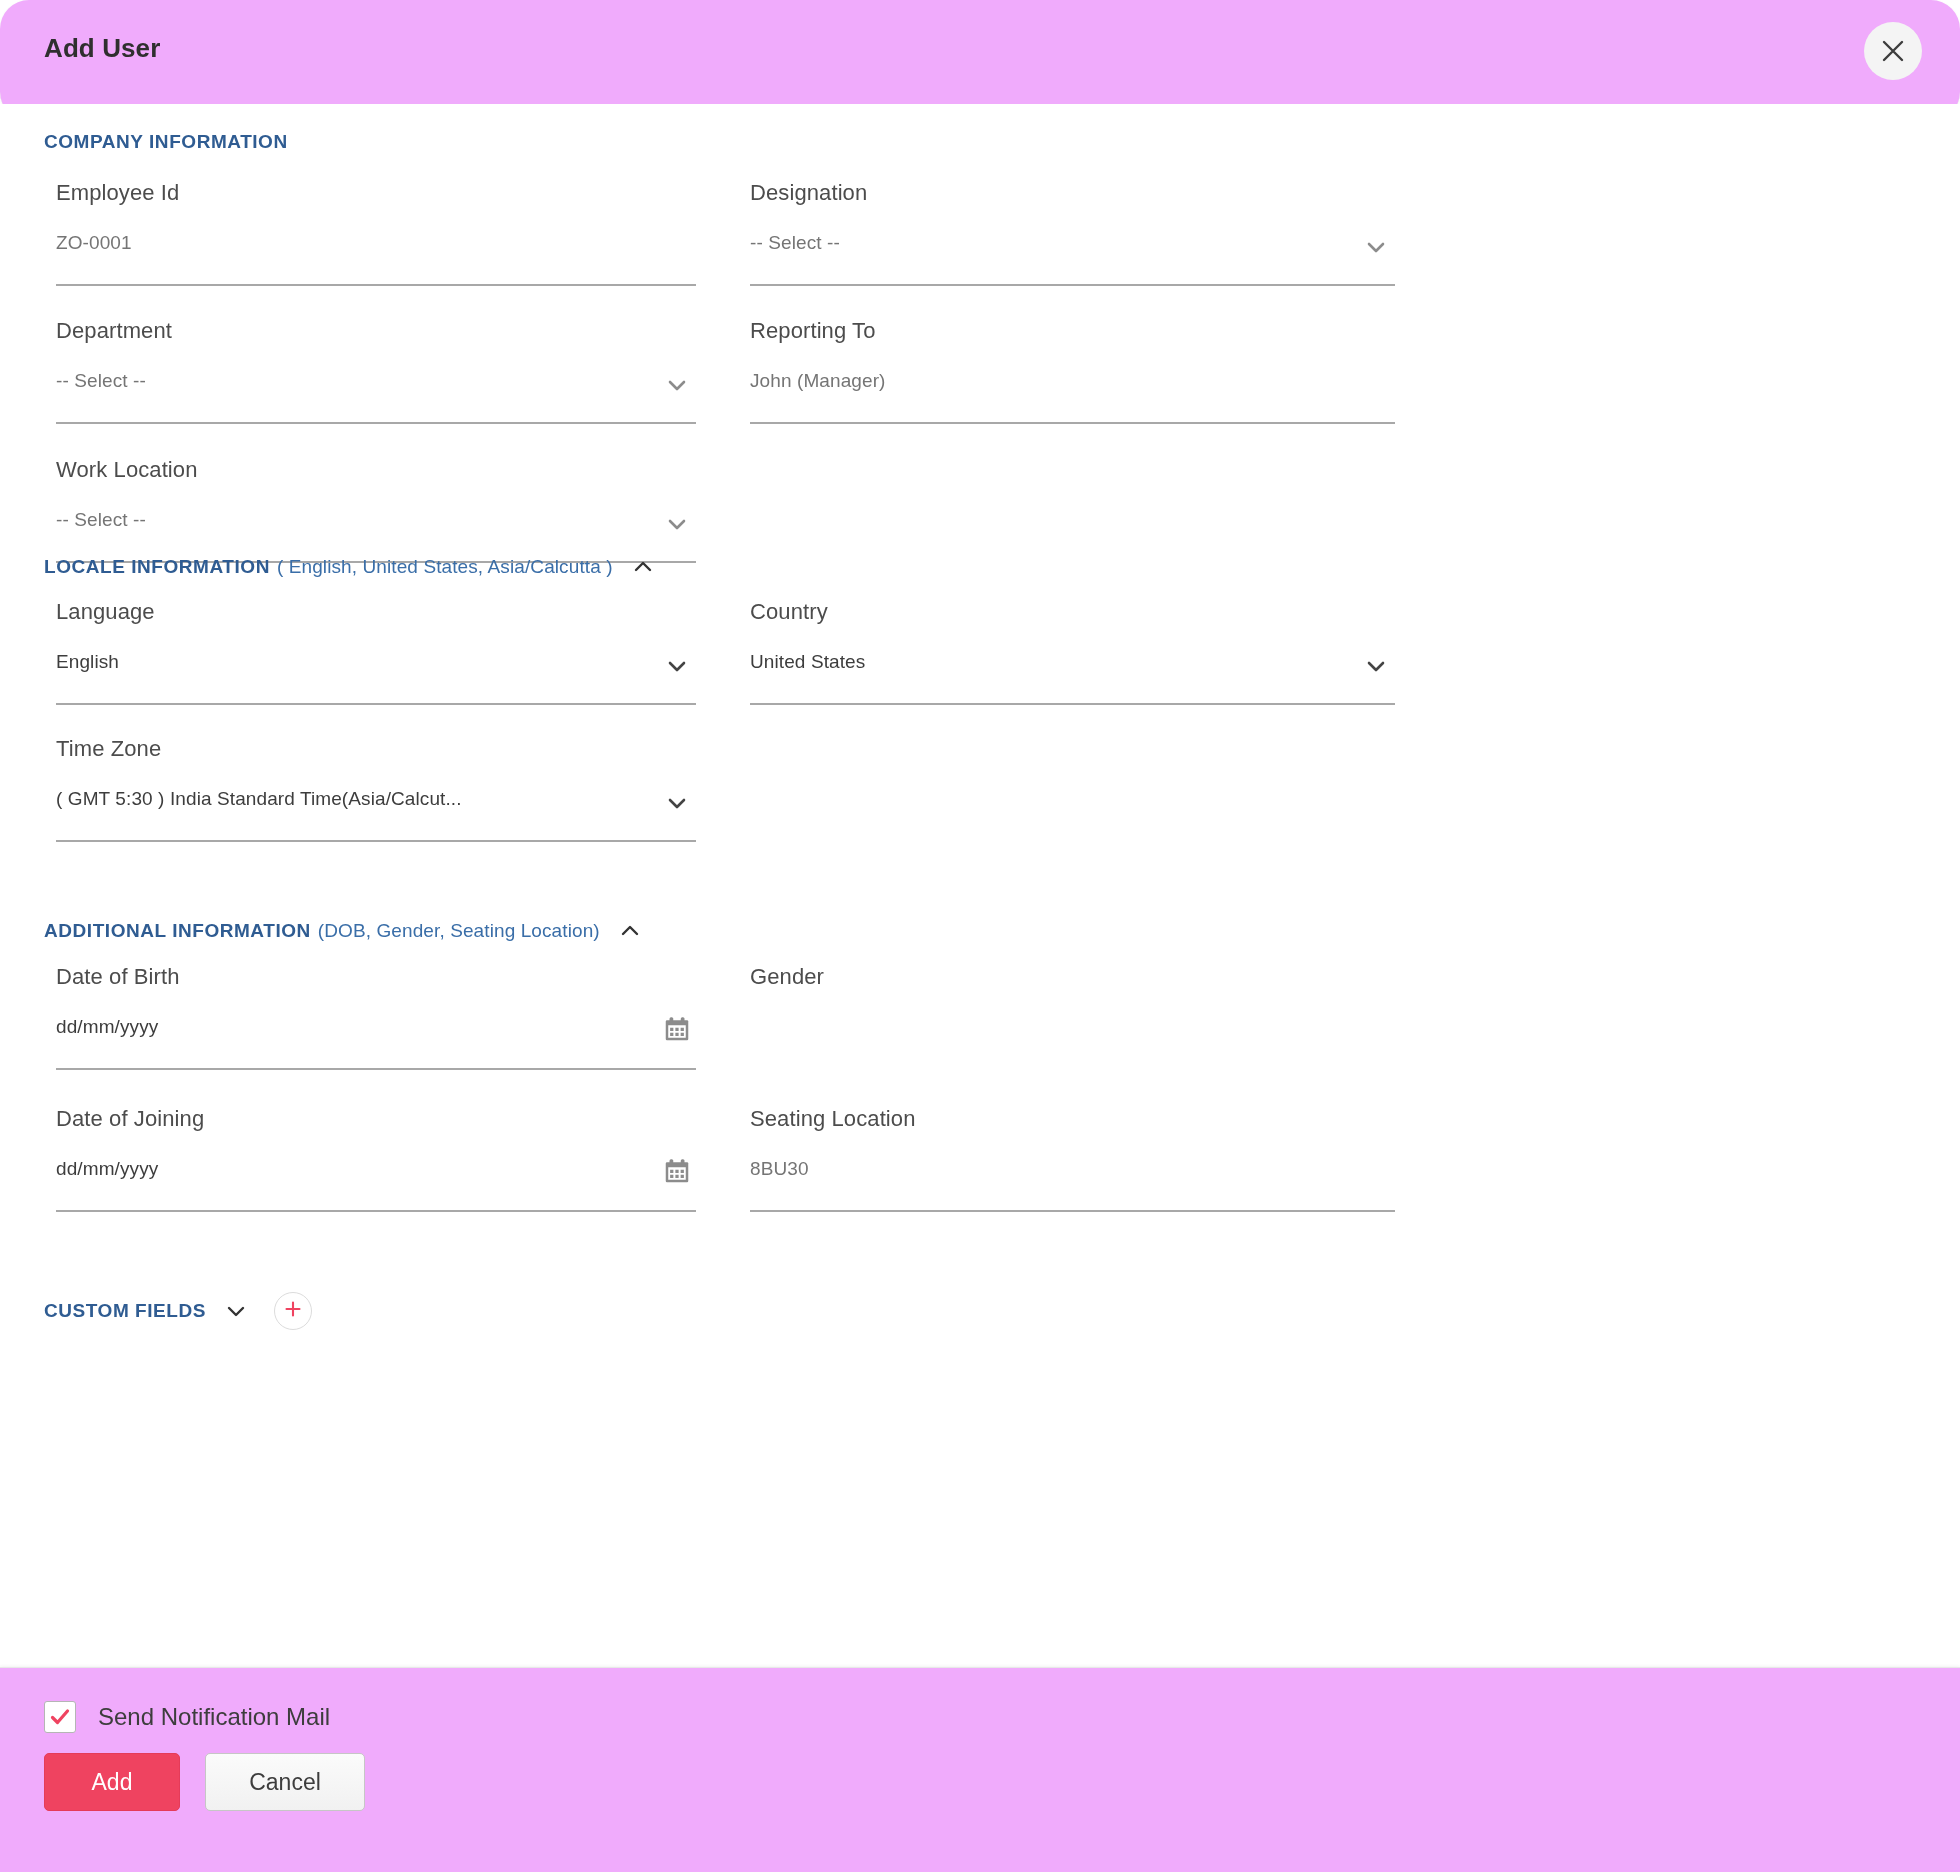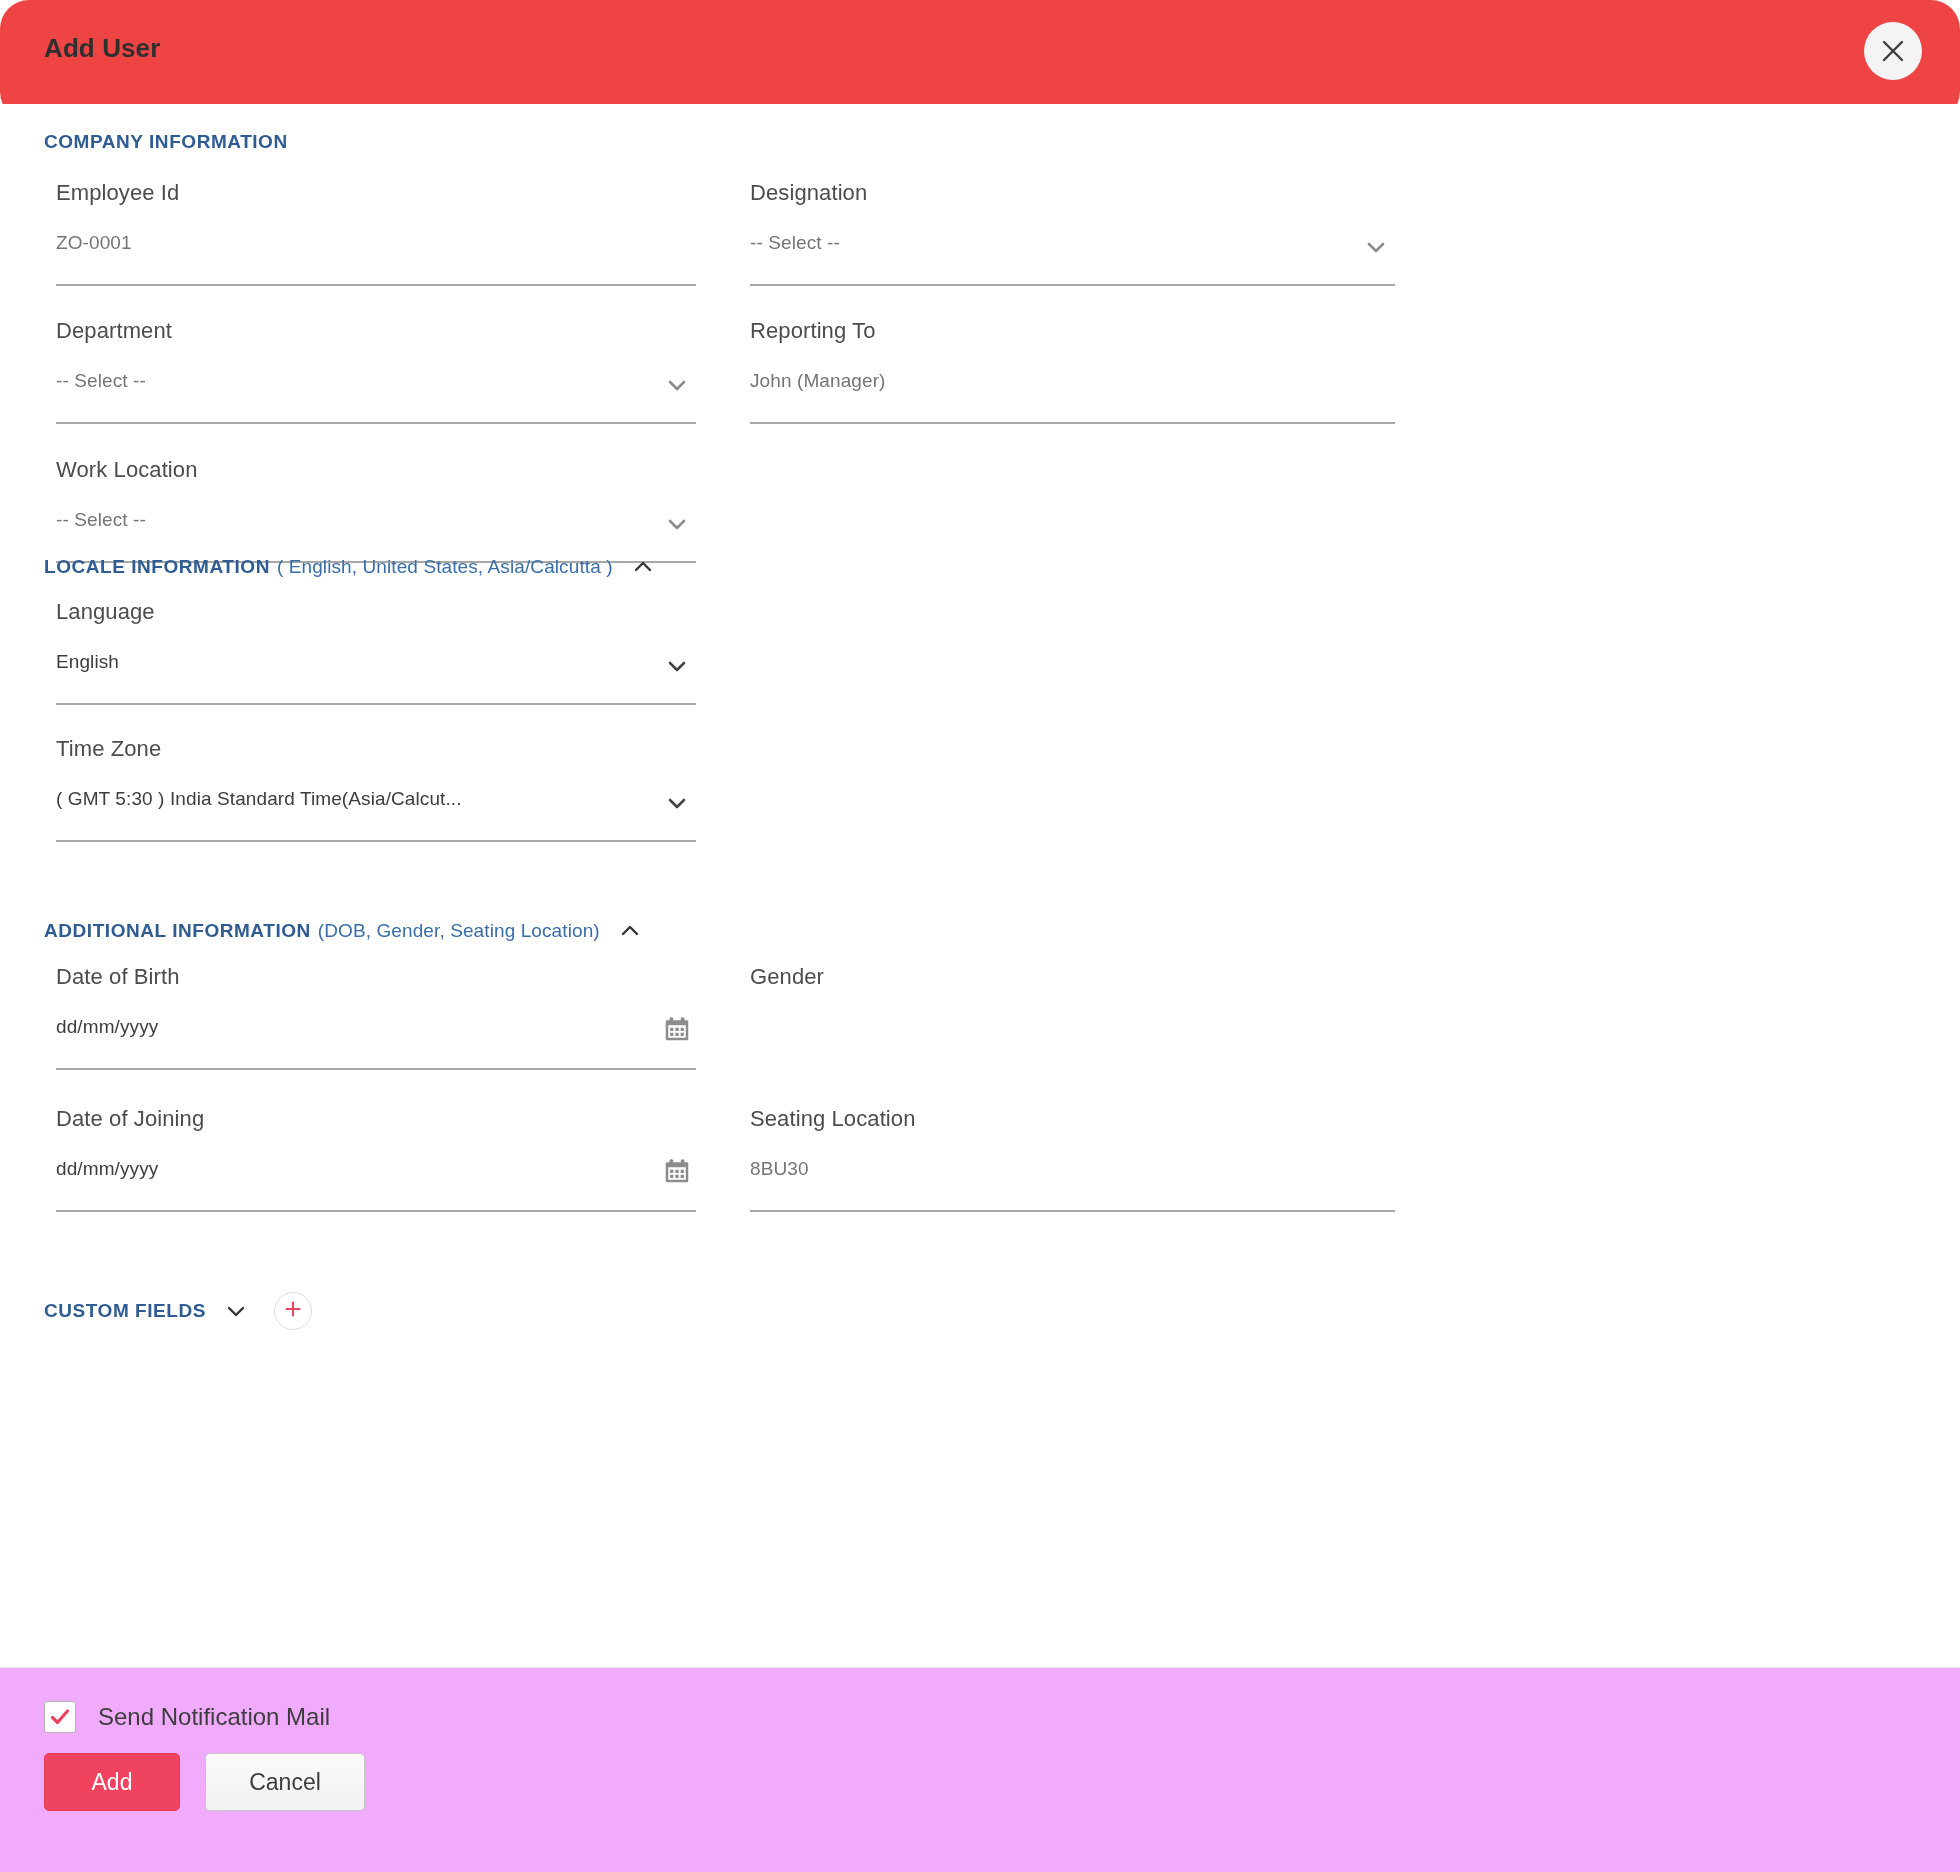--- a/index.html
+++ b/index.html
@@ -19,21 +19,21 @@
     background: #ffffff;
     overflow: hidden;
   }
 
   
   .dlg-header {
     position: absolute;
     left: 0; top: 0;
     width: 1960px;
     height: 121px;
-    background: #ef4444;
+    background: #f0abfc;
     border-bottom: 1px solid #e6e6e6;
     box-shadow: 0 1px 3px rgba(0,0,0,0.06);
     border-radius: 29px;
   }
   .dlg-title {
     position: absolute;
     left: 44px; top: 33px;
     font-size: 26px;
     font-weight: bold;
     color: #2f2f2f;
@@ -314,20 +314,31 @@
       <div class="f-control">
         <span class="f-val">English</span>
         <span class="caret-dn">
           <svg width="26" height="26" viewBox="0 0 26 26">
               <path d="M6 10 L13 17 L20 10" stroke="#444444" stroke-width="2.6" fill="none" stroke-linecap="round" stroke-linejoin="round"></path>
             </svg>
         </span>
       </div>
     </div>
 
+    <div class="field w-right" style="top:495px;">
+      <div class="f-label">Country</div>
+      <div class="f-control">
+        <span class="f-val">United States</span>
+        <span class="caret-dn">
+          <svg width="26" height="26" viewBox="0 0 26 26">
+              <path d="M6 10 L13 17 L20 10" stroke="#444444" stroke-width="2.6" fill="none" stroke-linecap="round" stroke-linejoin="round"></path>
+            </svg>
+        </span>
+      </div>
+    </div>
 
     <div class="field w-left" style="top:632px;">
       <div class="f-label">Time Zone</div>
       <div class="f-control">
         <span class="f-val" style="white-space:nowrap;overflow:hidden;padding-right:40px;">( GMT 5:30 ) India Standard Time(Asia/Calcut...</span>
         <span class="caret-dn">
           <svg width="26" height="26" viewBox="0 0 26 26">
               <path d="M6 10 L13 17 L20 10" stroke="#444444" stroke-width="2.6" fill="none" stroke-linecap="round" stroke-linejoin="round"></path>
             </svg>
         </span>

